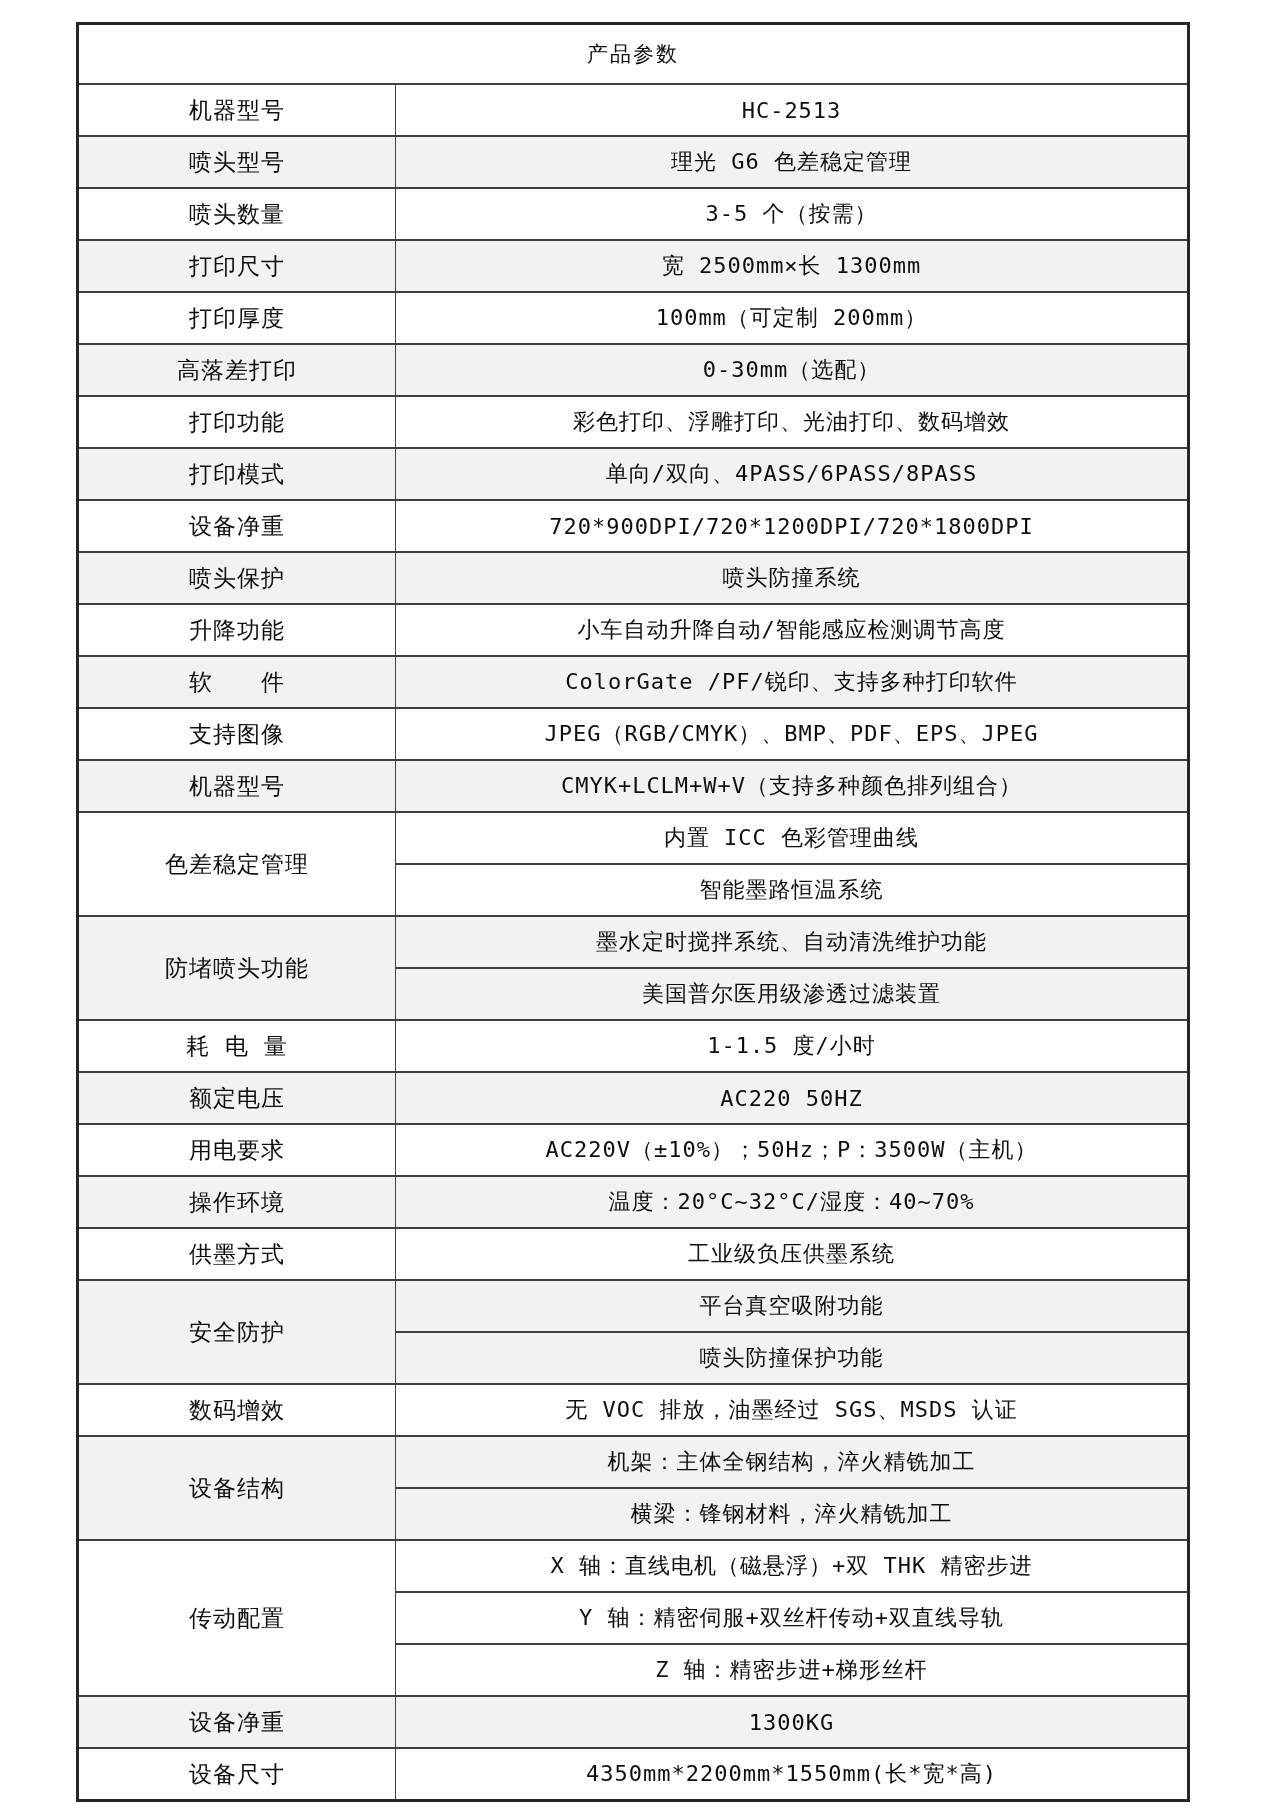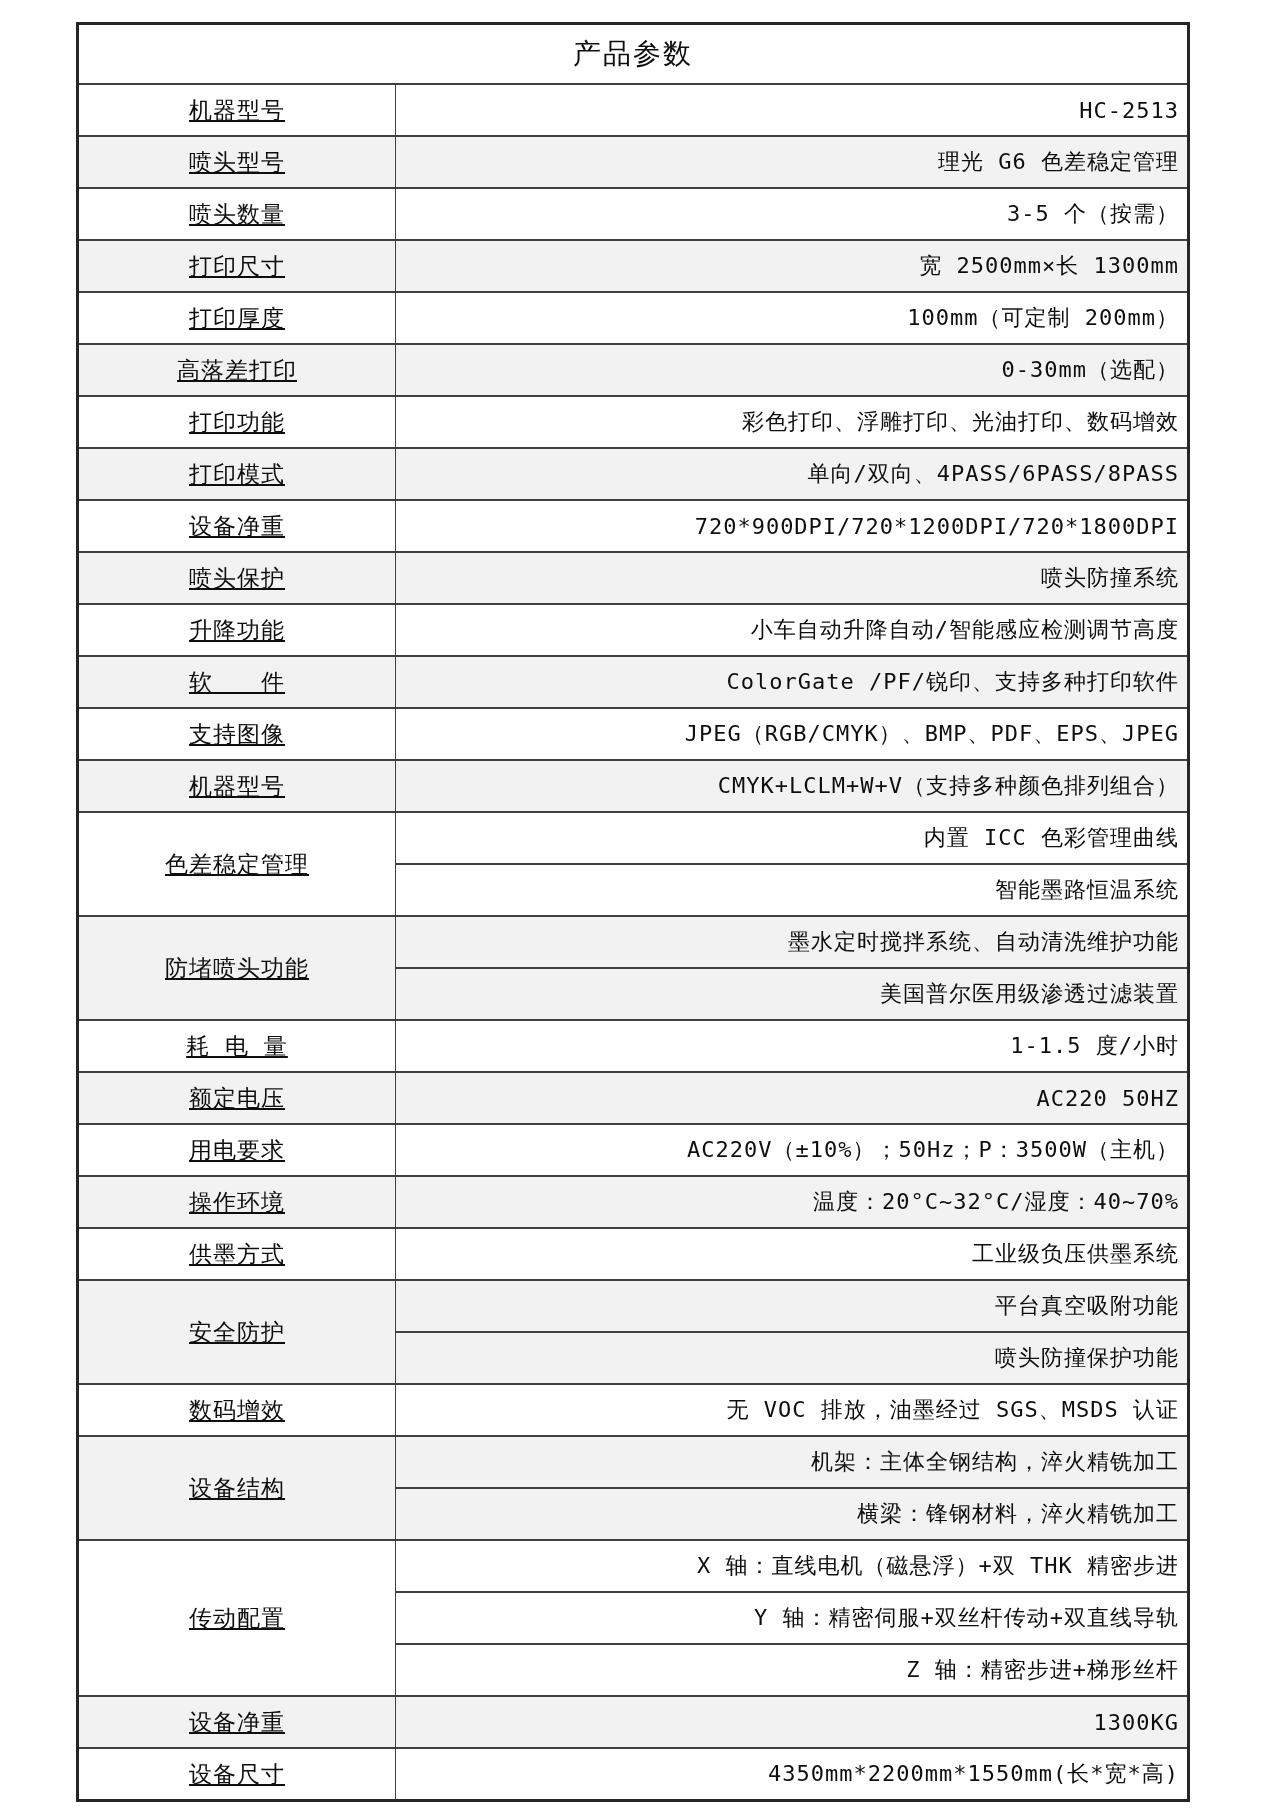--- a/index.html
+++ b/index.html
@@ -17,23 +17,23 @@
     height:50px;
     text-align:center;
     vertical-align:middle;
     color:#0e0e0e;
     font-size:22px;
     letter-spacing:1px;
     padding:0 8px;
     overflow:hidden;
     white-space:nowrap;
   }
-  .spec-table td.lbl{border-right:1px solid #404040;font-size:23px;text-decoration:underline;}
-  .spec-table td.val{border-left:1px solid #404040;text-align:right;}
-  .spec-table tr.hdr td{height:58px;font-size:28px;letter-spacing:2px;background:#ffffff;text-align:center;}
+  .spec-table td.lbl{border-right:1px solid #404040;font-size:23px;}
+  .spec-table td.val{border-left:1px solid #404040;}
+  .spec-table tr.hdr td{height:58px;font-size:21px;letter-spacing:2px;background:#ffffff;text-align:center;}
   tr.w{background:#ffffff;}
   tr.g{background:#f2f2f2;}
 </style>
 </head>
 <body>
 
 <table class="spec-table">
   <colgroup>
       <col class="c-label">
       <col class="c-value">

